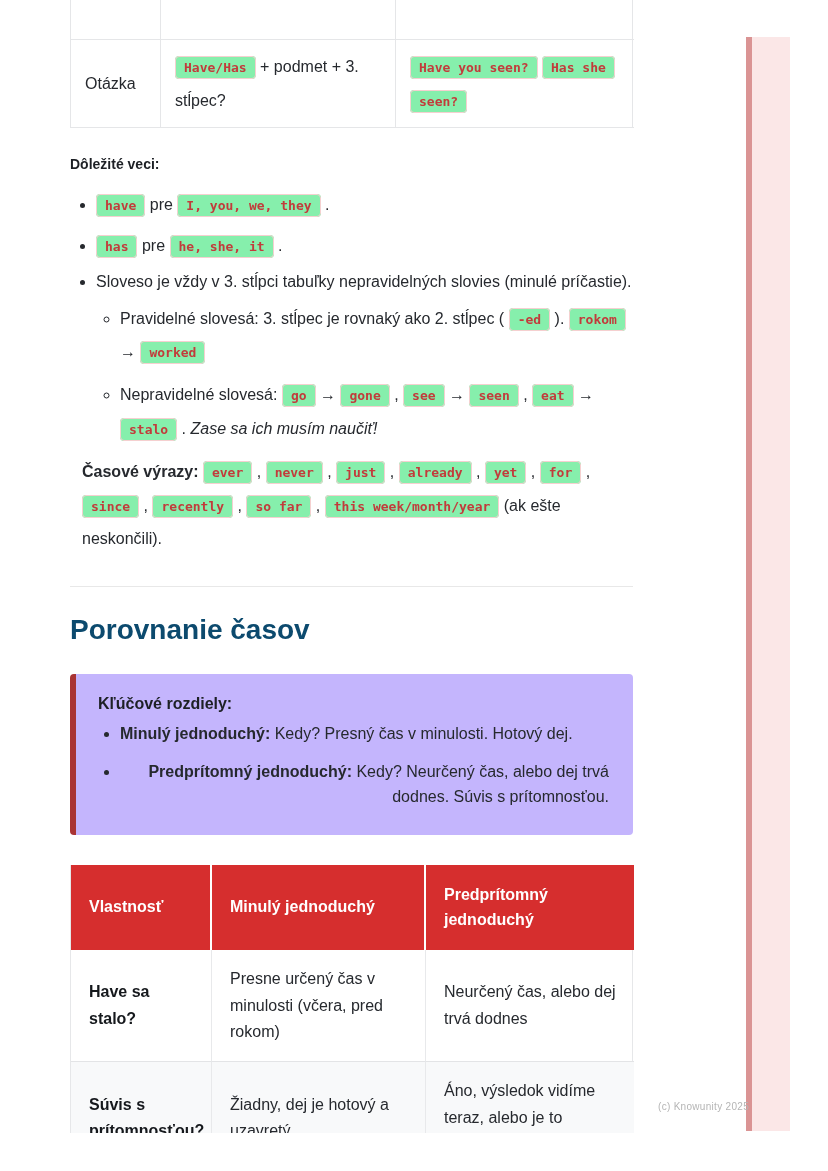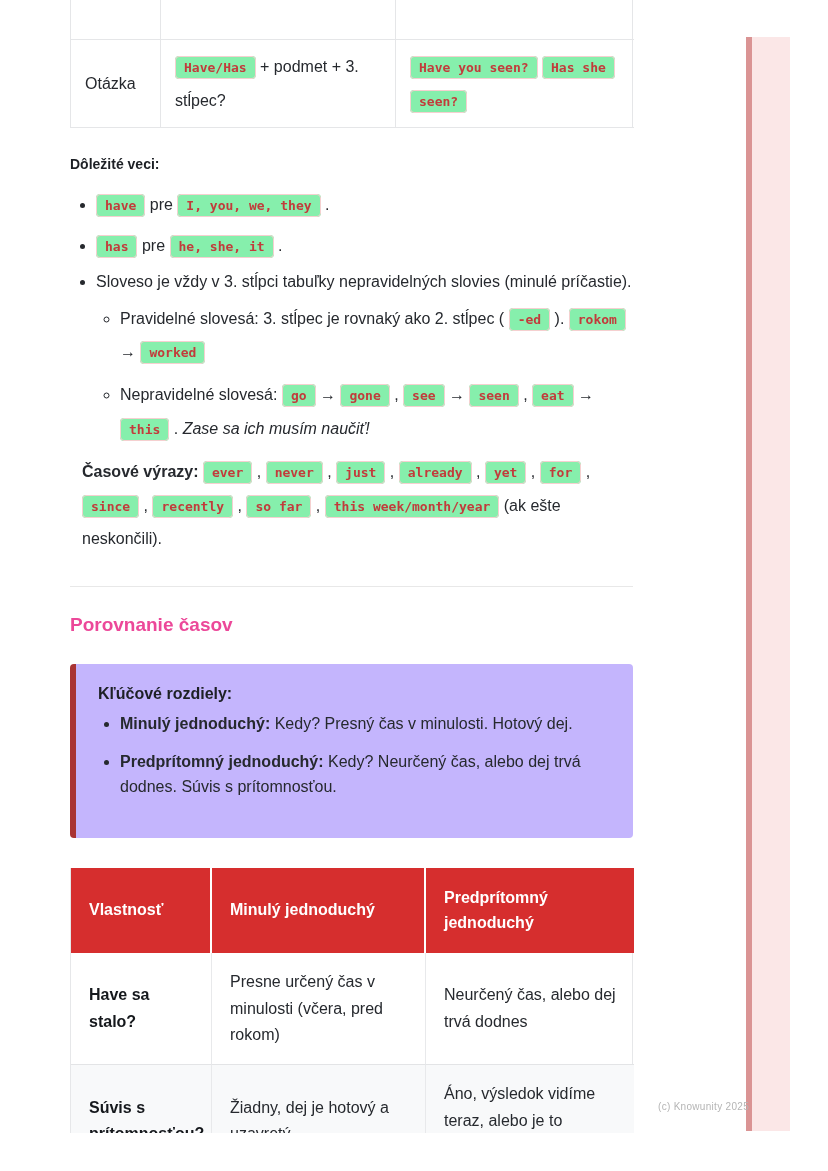--- a/index.html
+++ b/index.html
@@ -33,31 +33,31 @@
 
   
   h3.sec{font-size:14px;font-weight:bold;color:#1d2025;margin:28px 0 0 0;}
   ul.main-list{list-style:disc;margin:16px 0 0 0;padding:0 0 0 26px;}
   ul.main-list > li{margin-bottom:7px;}
   ul.sub-list{list-style:circle;margin:6px 0 0 0;padding:0 0 0 24px;}
   ul.sub-list > li{margin-bottom:9px;}
   .plain-line{line-height:1.65;}
   p.time-line{margin:10px 0 0 12px;}
   hr.divider{border:none;border-top:1px solid #e8e8e8;margin:30px 0 0 0;}
-  h2.red-title{font-size:19px;font-weight:bold;color:#ec4899;margin:27px 0 4px 0;}
+  h2.red-title{font-size:28px;font-weight:bold;color:#0c4a6e;margin:27px 0 4px 0;}
 
   
   .callout{
     margin-top:28px;background:#c4b5fd;border-left:6px solid #a93434;
     border-radius:4px;padding:21px 24px 21px 22px;box-sizing:border-box;
   }
   .callout .co-title{font-weight:bold;color:#1d2025;}
   .callout ul{list-style:disc;margin:8px 0 0 0;padding:0 0 0 22px;}
   .callout li{margin-bottom:12px;line-height:1.6;}
-  .callout li:last-child{margin-bottom:17px;}
+  .callout li:last-child{margin-bottom:4px;text-align:right;}
 
   
   .ctable{display:grid;grid-template-columns:141px 214px 208px;margin-top:30px;
     border:1px solid #e6e7e9;border-top:none;}
   .ctable .hc{
     background:#d62e2e;color:#ffffff;font-weight:bold;
     padding:18px;border-right:2px solid #ffffff;box-sizing:border-box;
     display:flex;align-items:center;line-height:1.55;min-height:82px;
   }
   .ctable .hc.last{border-right:none;}
@@ -101,21 +101,21 @@
 
     <h3 class="sec">Dôležité veci:</h3>
 
     <ul class="main-list">
       <li class="tok-line"><span class="chip">have</span><span> pre </span><span class="chip">I, you, we, they</span><span> .</span></li>
       <li class="tok-line"><span class="chip">has</span><span> pre </span><span class="chip">he, she, it</span><span> .</span></li>
       <li>
         <span class="plain-line">Sloveso je vždy v 3. stĺpci tabuľky nepravidelných slovies (minulé príčastie).</span>
         <ul class="sub-list">
           <li class="tok-line"><span>Pravidelné slovesá: 3. stĺpec je rovnaký ako 2. stĺpec ( </span><span class="chip">-ed</span><span> ). </span><span class="chip">rokom</span><span> → </span><span class="chip">worked</span></li>
-          <li class="tok-line"><span>Nepravidelné slovesá: </span><span class="chip">go</span><span> → </span><span class="chip">gone</span><span> , </span><span class="chip">see</span><span> → </span><span class="chip">seen</span><span> , </span><span class="chip">eat</span><span> → </span><span class="chip">this</span><span> . </span><em>Zase sa ich musím naučiť!</em></li>
+          <li class="tok-line"><span>Nepravidelné slovesá: </span><span class="chip">go</span><span> → </span><span class="chip">gone</span><span> , </span><span class="chip">see</span><span> → </span><span class="chip">seen</span><span> , </span><span class="chip">eat</span><span> → </span><span class="chip">stalo</span><span> . </span><em>Zase sa ich musím naučiť!</em></li>
         </ul>
       </li>
     </ul>
 
     <p class="time-line tok-line"><strong>Časové výrazy: </strong><span class="chip">ever</span><span> , </span><span class="chip">never</span><span> , </span><span class="chip">just</span><span> , </span><span class="chip">already</span><span> , </span><span class="chip">yet</span><span> , </span><span class="chip">for</span><span> , </span><span class="chip">since</span><span> , </span><span class="chip">recently</span><span> , </span><span class="chip">so far</span><span> , </span><span class="chip">this week/month/year</span><span> (ak ešte neskončili).</span></p>
 
     <hr class="divider">
 
     <h2 class="red-title">Porovnanie časov</h2>
 

